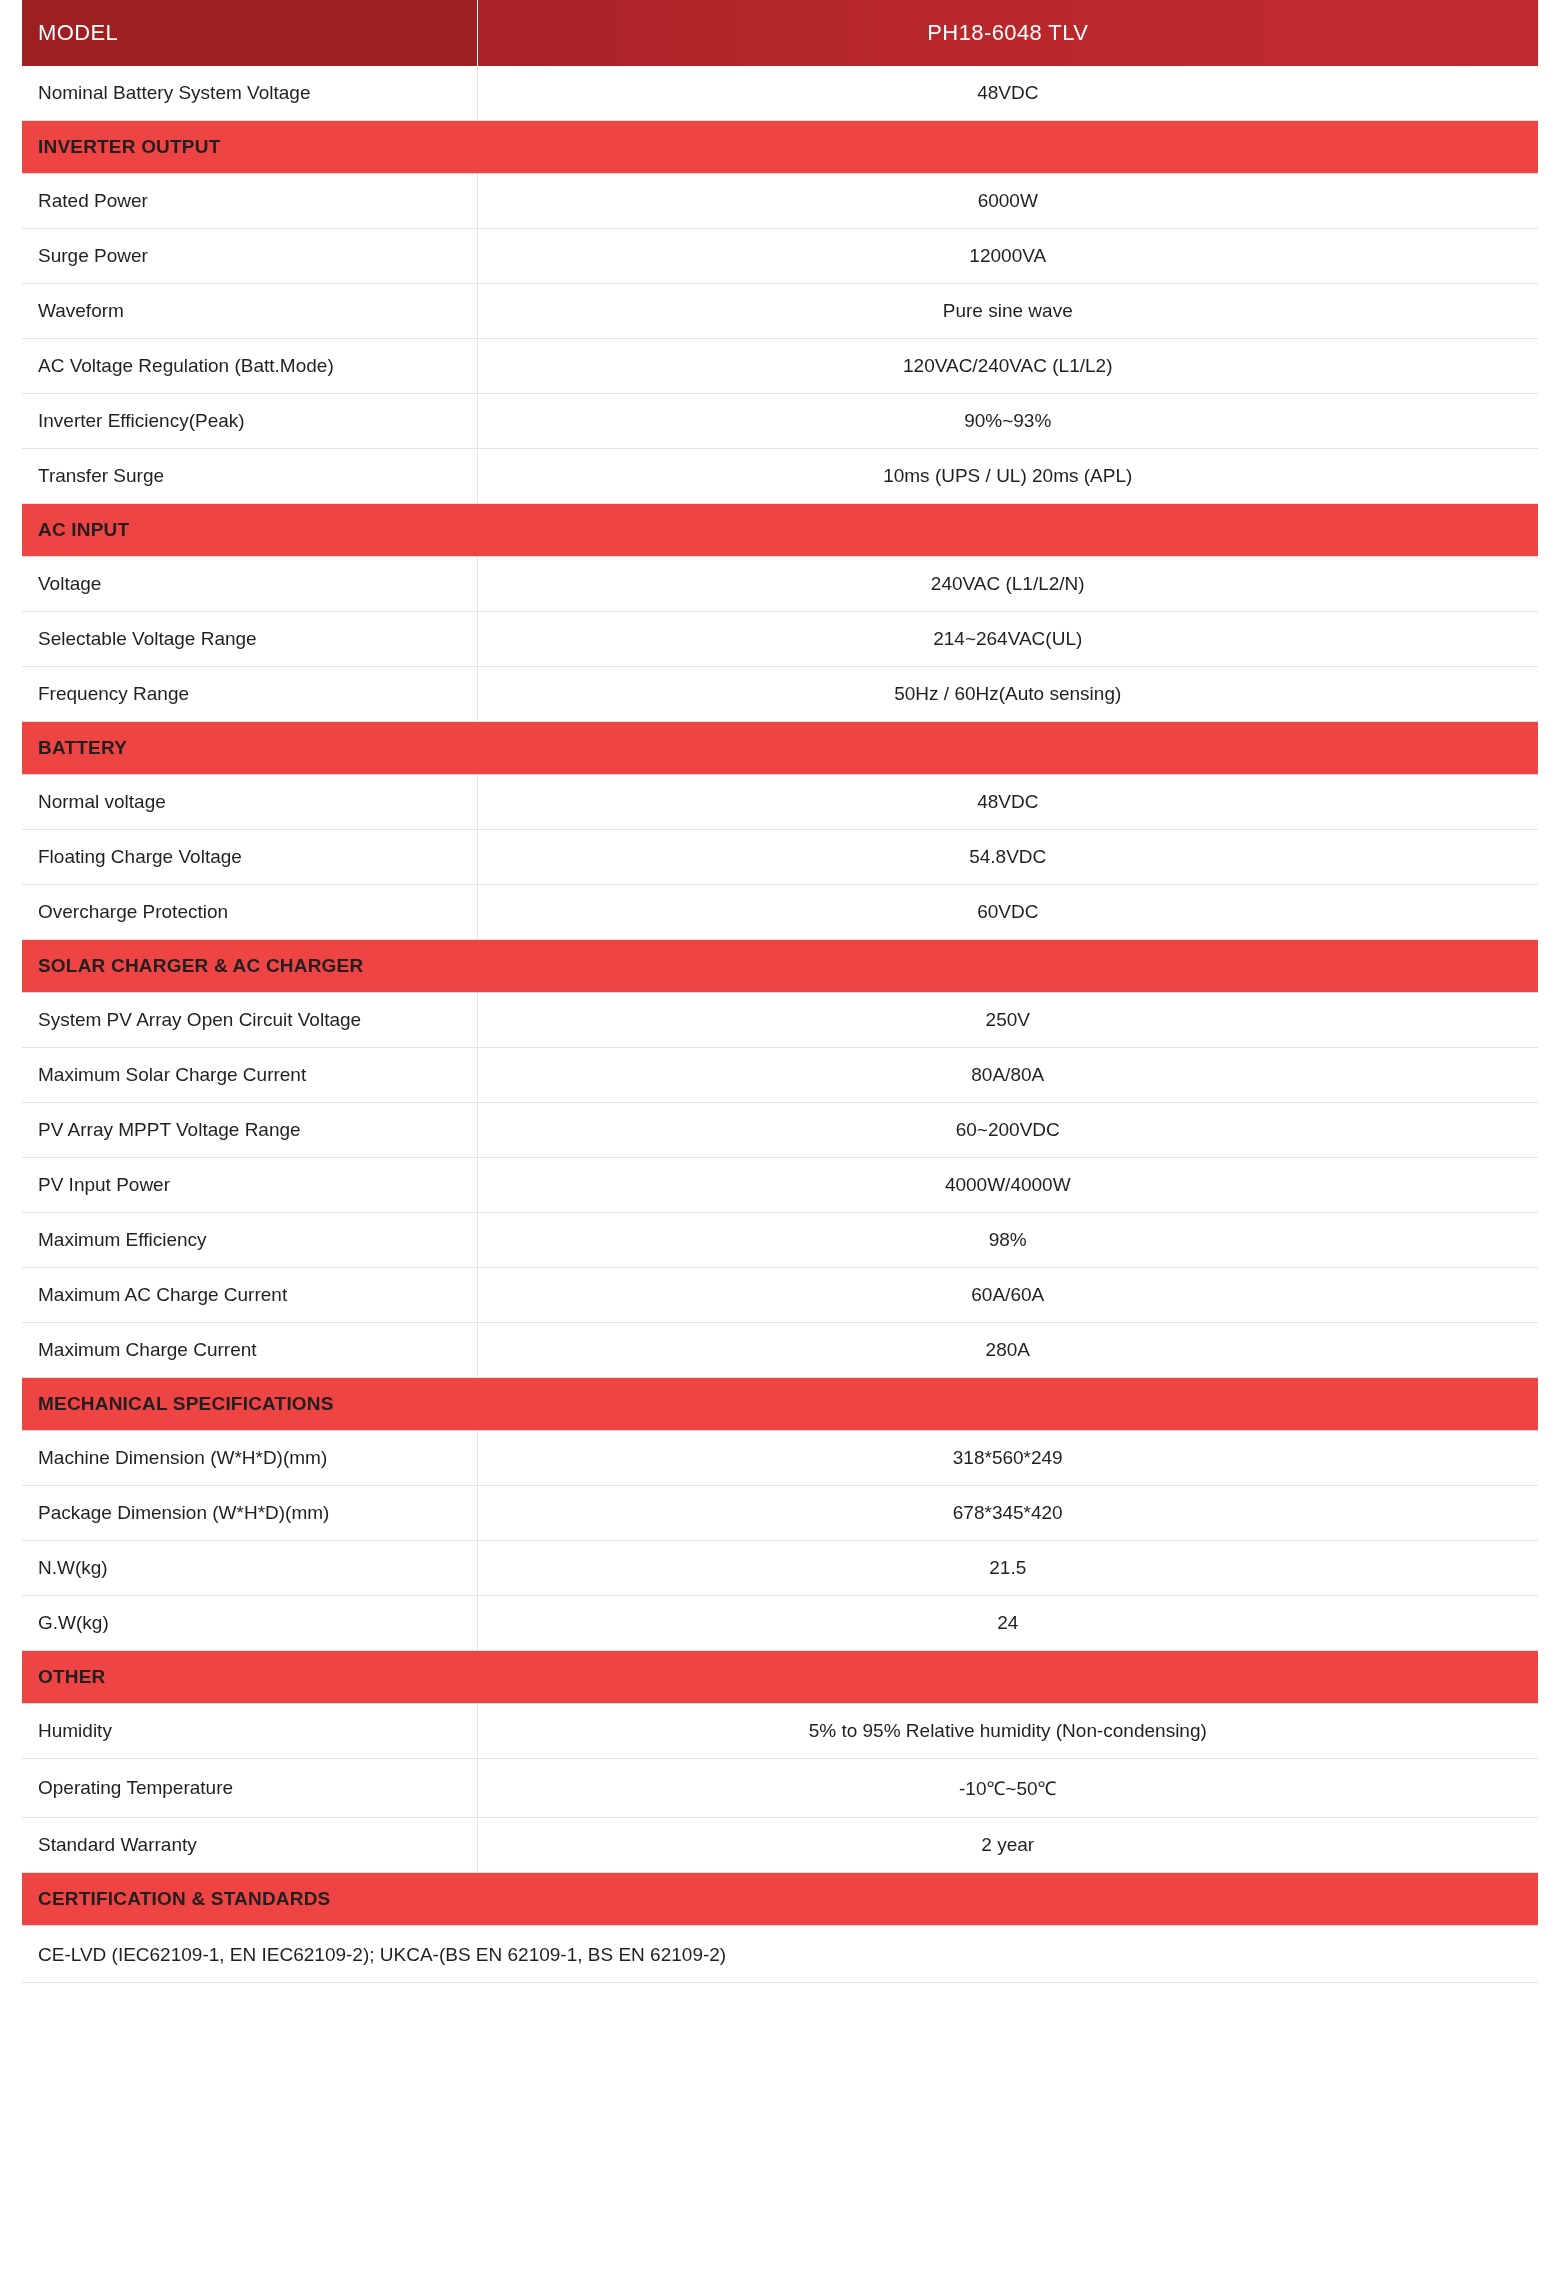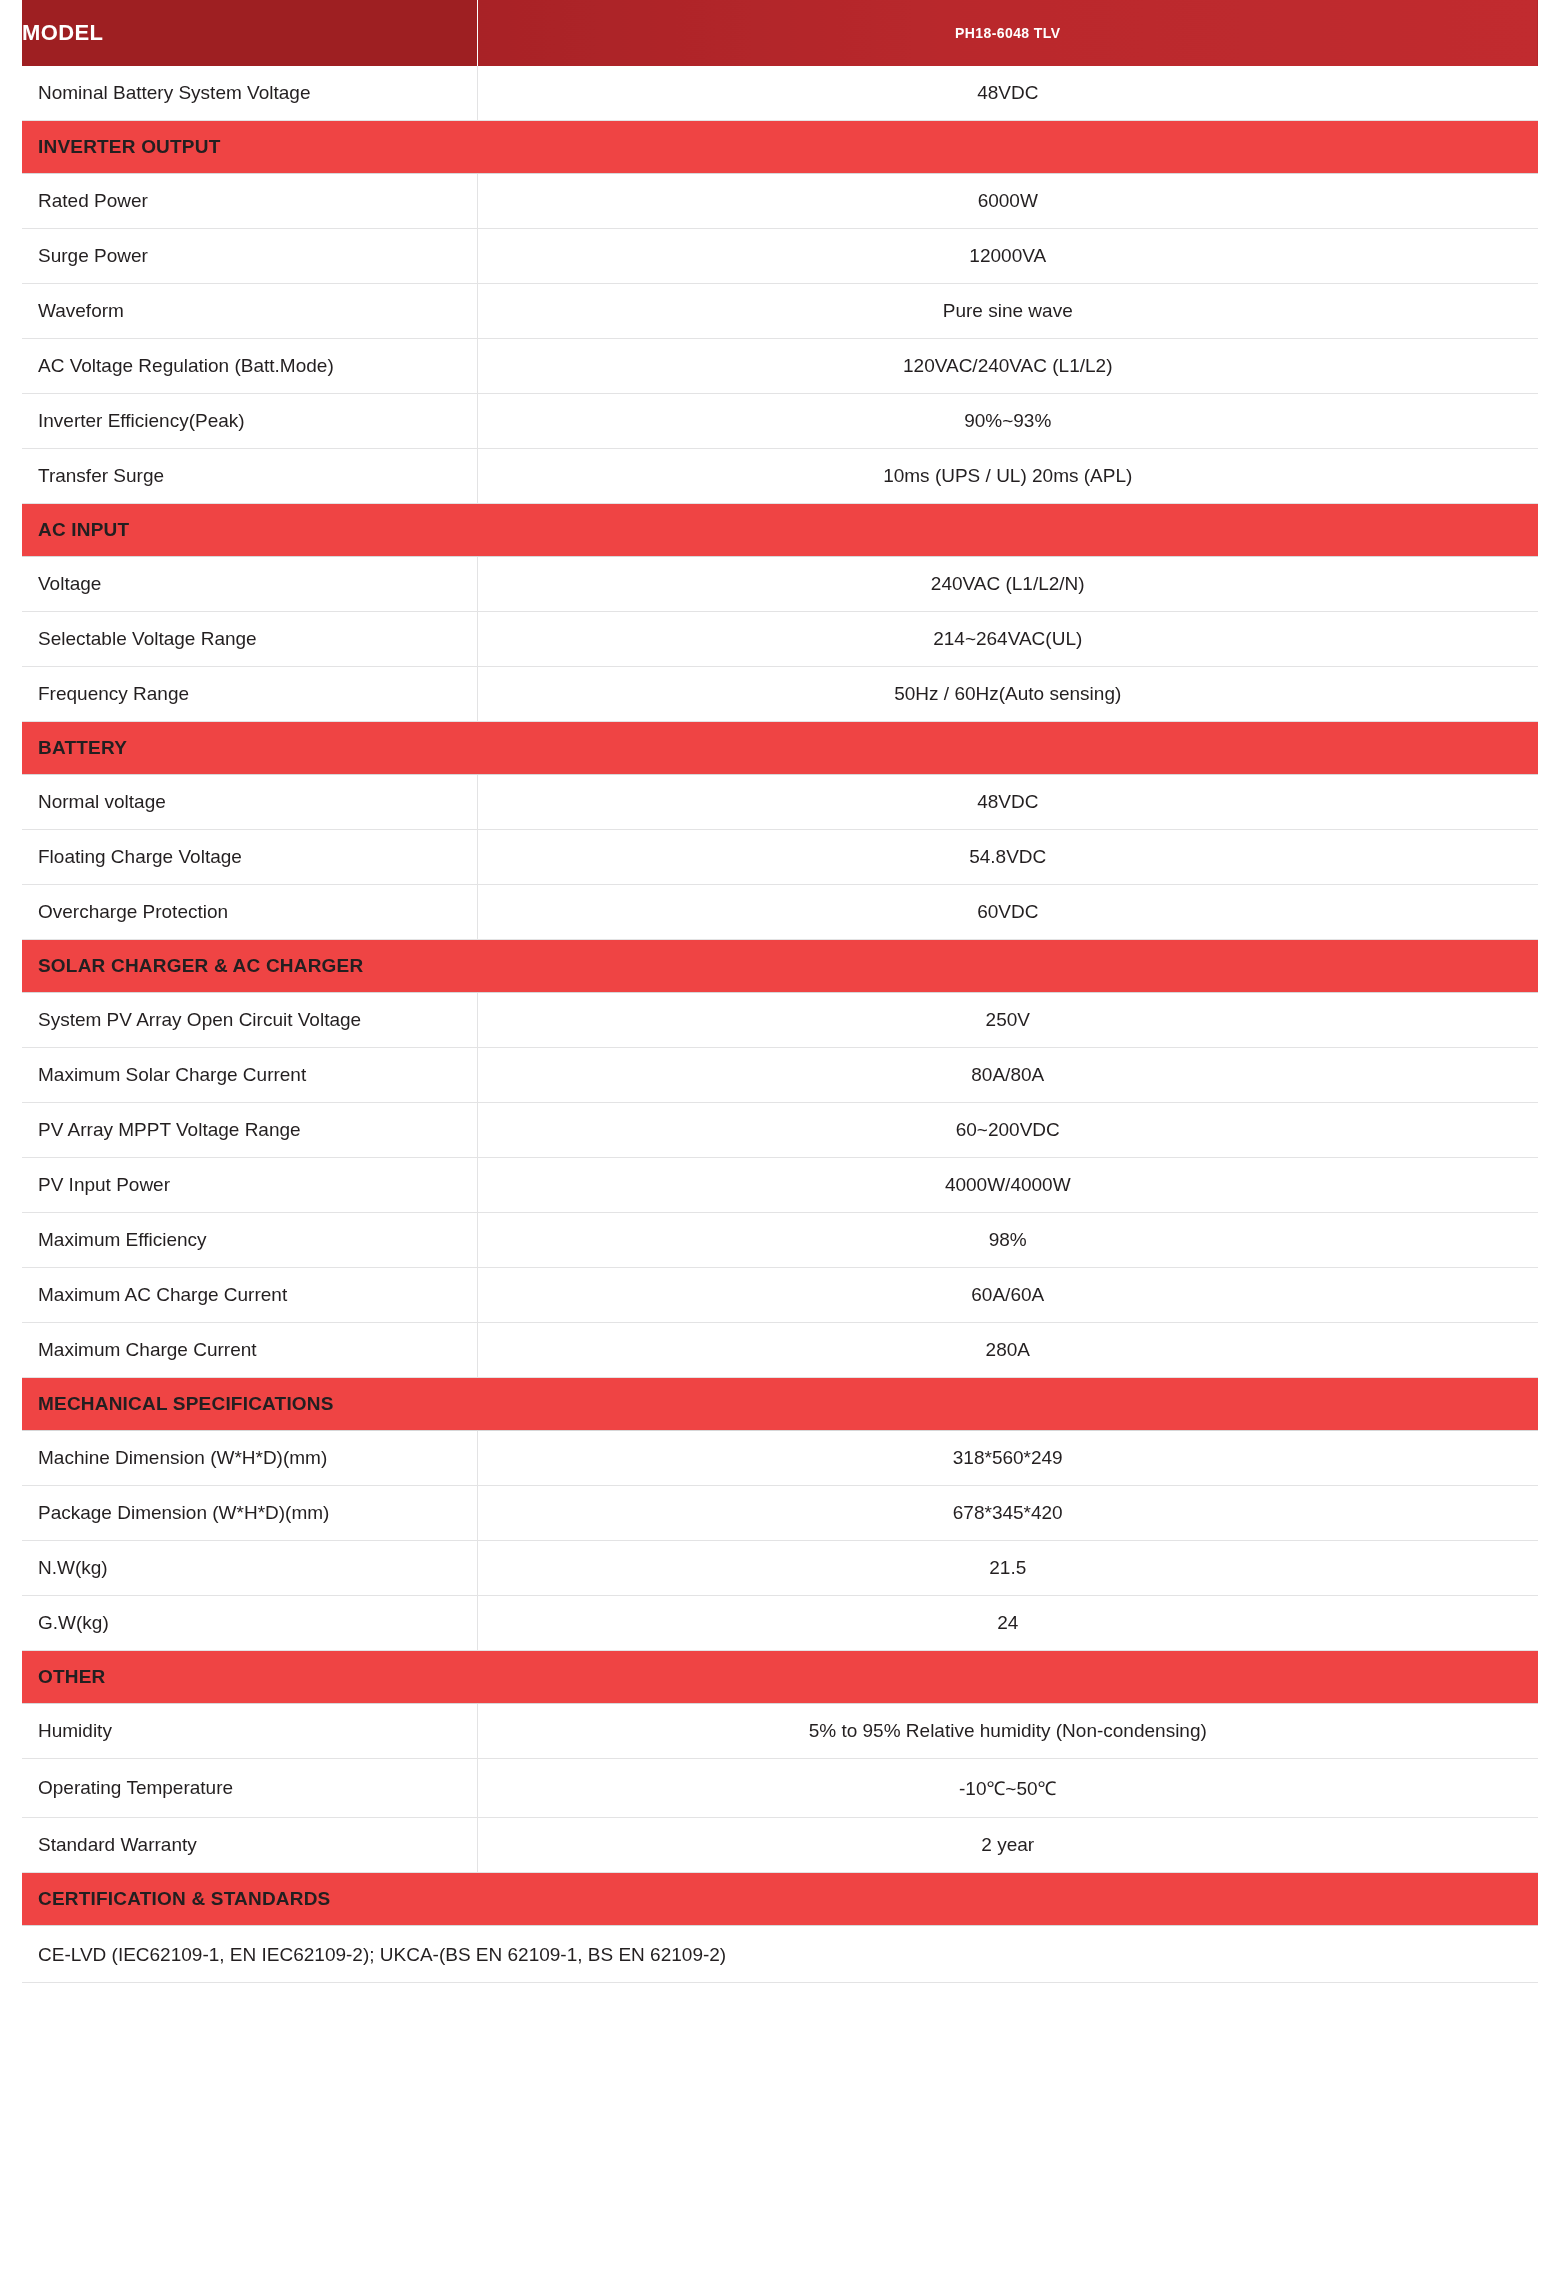--- a/index.html
+++ b/index.html
@@ -24,35 +24,35 @@
     table-layout: fixed;
   }
   table.spec col.label { width: 455px; }
   table.spec col.value { width: auto; }
 
   
   tr.header-row td {
     background: #aa2326;
     color: #ffffff;
     font-size: 22px;
-    font-weight: bold;
+    font-weight: normal;
     letter-spacing: 0.4px;
-    padding: 20px 0;
+    padding: 20px 16px;
     border: none;
     vertical-align: middle;
   }
   tr.header-row td.model-cell {
     text-align: left;
     border-right: 1px solid #ffffff;
     background: #9e1f22;
   }
   tr.header-row td.model-value {
     text-align: center;
     background: linear-gradient(to right, #a82226 0%, #b9282c 45%, #c12b2f 100%);
-    font-size: 14px;
+    font-size: 22px;
   }
 
   
   tr.section-row td {
     background: #ef4444;
     color: #231f20;
     font-weight: bold;
     font-size: 19px;
     padding: 15px 16px;
     border-top: 1px solid #d7d7d8;

